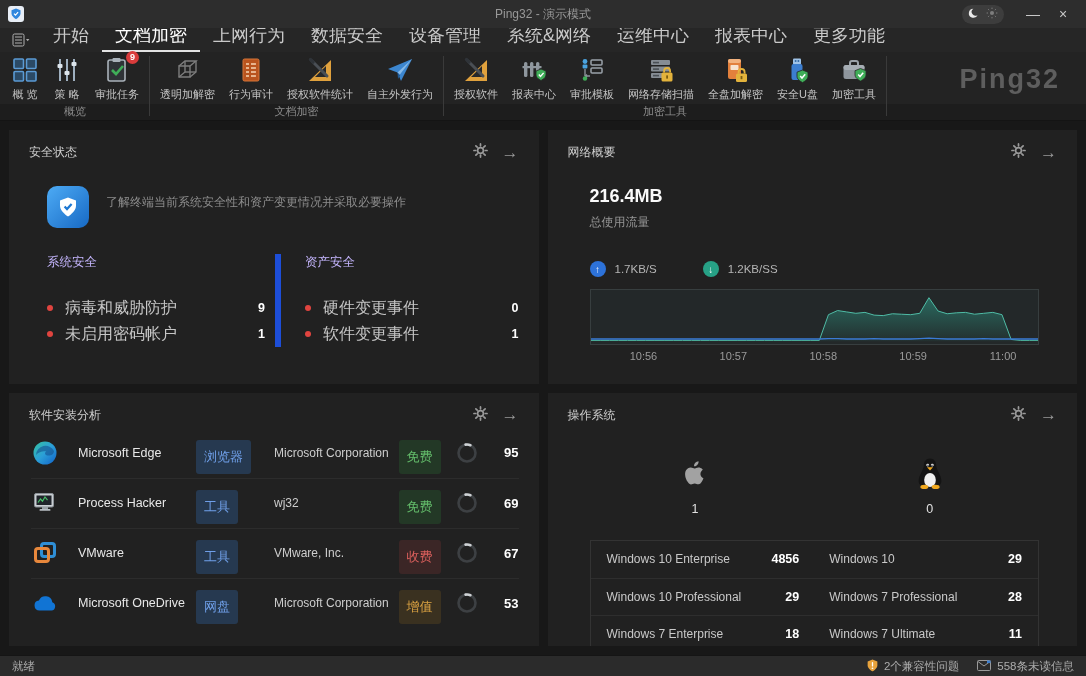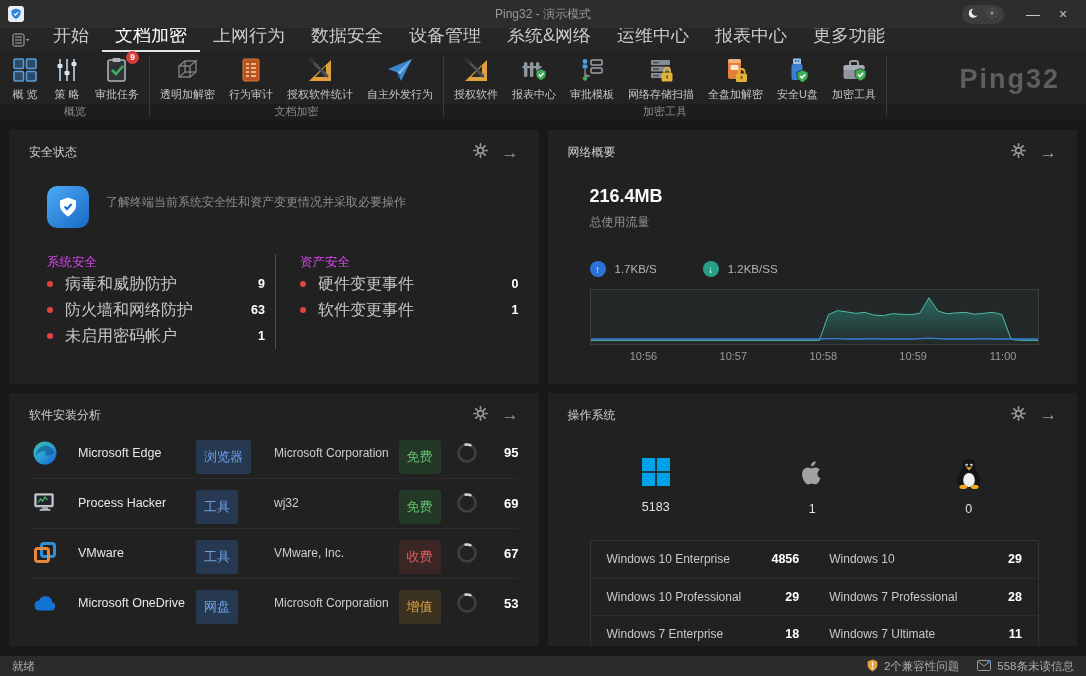--- a/index.html
+++ b/index.html
@@ -50,22 +50,22 @@
 
   
   .hero { display:flex; align-items:flex-start; margin:24px 20px 0 38px; }
   .hero-tile { width:42px; height:42px; border-radius:10px; background:linear-gradient(135deg,#4dabf5,#1769c4);
     display:flex; align-items:center; justify-content:center; flex:0 0 auto; }
   .hero-text { margin-left:17px; padding-top:1px; }
   .hero-title { font-size:15px; font-weight:bold; color:#f2f2f2; }
   .hero-sub { font-size:12px; color:#8d8d8d; margin-top:7px; }
   .sec-cols { display:flex; margin:26px 20px 0 38px; }
   .sec-col.left { width:228px; padding-right:10px; }
-  .sec-col.right { flex:1; border-left:1px solid #1d4ed8; padding-left:24px; }
-  .sec-title { font-size:12.5px; color:#d946ef; margin-bottom:0;font-family:Liberation Mono, monospace; }
+  .sec-col.right { flex:1; border-left:6px solid #1d4ed8; padding-left:24px; }
+  .sec-title { font-size:12.5px; color:#c4b5fd; margin-bottom:24px;font-family:Liberation Mono, monospace; }
   .sec-item { display:flex; align-items:center; height:26px; }
   .dot { width:6px; height:6px; border-radius:50%; background:#e0443f; margin-right:12px; flex:0 0 auto; }
   .sec-label { flex:1; font-size:16px; color:#c6c6c6; }
   .sec-val { font-size:12.5px; font-weight:bold; color:#ffffff; }
 
   
   .net-total { margin:24px 0 0 42px; }
   .net-num { font-size:18px; font-weight:bold; color:#fafafa; }
   .net-lbl { font-size:12px; color:#969696; margin-top:7px; }
   .net-rates { display:flex; align-items:center; margin:30px 0 0 42px; }
@@ -435,25 +435,20 @@
       <div class="sec-cols">
         <div class="sec-col left">
           <div class="sec-title">系统安全</div>
           <div class="sec-item">
             <span class="dot"></span>
             <span class="sec-label">病毒和威胁防护</span>
             <span class="sec-val">9</span>
           </div>
           <div class="sec-item">
             <span class="dot"></span>
-            <span class="sec-label">防火墙和网络防护</span>
-            <span class="sec-val">63</span>
-          </div>
-          <div class="sec-item">
-            <span class="dot"></span>
             <span class="sec-label">未启用密码帐户</span>
             <span class="sec-val">1</span>
           </div>
         </div>
         <div class="sec-col right">
           <div class="sec-title">资产安全</div>
           <div class="sec-item">
             <span class="dot"></span>
             <span class="sec-label">硬件变更事件</span>
             <span class="sec-val">0</span>
@@ -646,31 +641,20 @@
                   <line x1="11.5" y1="11.5" x2="12.95" y2="12.95"></line>
                   <line x1="3.05" y1="12.95" x2="4.5" y2="11.5"></line>
                   <line x1="11.5" y1="4.5" x2="12.95" y2="3.05"></line>
                 </g>
                 <circle cx="8" cy="8" r="3.1" fill="none" stroke="#9a9a9a" stroke-width="1.8"></circle>
               </svg></span>
           <span class="parrow">→</span>
         </span>
       </div>
       <div class="os-icons">
-        <div class="os-col">
-          <span><svg width="30" height="30" viewBox="0 0 30 30">
-                <g fill="#00a3e8">
-                  <rect x="1" y="1" width="13.2" height="13.2"></rect>
-                  <rect x="15.8" y="1" width="13.2" height="13.2"></rect>
-                  <rect x="1" y="15.8" width="13.2" height="13.2"></rect>
-                  <rect x="15.8" y="15.8" width="13.2" height="13.2"></rect>
-                </g>
-              </svg></span>
-          <span class="os-count">5183</span>
-        </div>
         <div class="os-col">
           <span><svg width="28" height="32" viewBox="0 0 30 34">
                 <path fill="#a2a2a2" d="M20.8 18.1 c0 -3.1 2.5 -4.6 2.6 -4.7 c-1.4 -2.1 -3.6 -2.4 -4.4 -2.4 c-1.9 -0.2 -3.6 1.1 -4.6 1.1 c-0.9 0 -2.4 -1.1 -4 -1 c-2 0 -3.9 1.2 -5 3 c-2.1 3.7 -0.5 9.1 1.5 12.1 c1 1.5 2.2 3.1 3.8 3 c1.5 -0.1 2.1 -1 4 -1 c1.8 0 2.4 1 4 0.9 c1.7 0 2.7 -1.5 3.7 -3 c1.2 -1.7 1.6 -3.4 1.7 -3.5 c0 0 -3.2 -1.2 -3.3 -4.5 z"></path>
                 <path fill="#a2a2a2" d="M17.6 8.1 c0.8 -1 1.4 -2.4 1.2 -3.8 c-1.2 0 -2.7 0.8 -3.5 1.8 c-0.8 0.9 -1.5 2.4 -1.3 3.7 c1.4 0.1 2.8 -0.7 3.6 -1.7 z"></path>
               </svg></span>
           <span class="os-count">1</span>
         </div>
         <div class="os-col">
           <span><svg width="28" height="32" viewBox="0 0 28 34">
                 <path d="M14 1.5 c-4 0 -6.5 3 -6.5 7 c0 2.5 -1.2 5 -2.6 7.6 c-1.6 3 -3 6.2 -3 9.2 c0 4.6 3.4 7.2 12.1 7.2 c8.7 0 12.1 -2.6 12.1 -7.2 c0 -3 -1.4 -6.2 -3 -9.2 c-1.4 -2.6 -2.6 -5.1 -2.6 -7.6 c0 -4 -2.5 -7 -6.5 -7 z" fill="#141414"></path>

